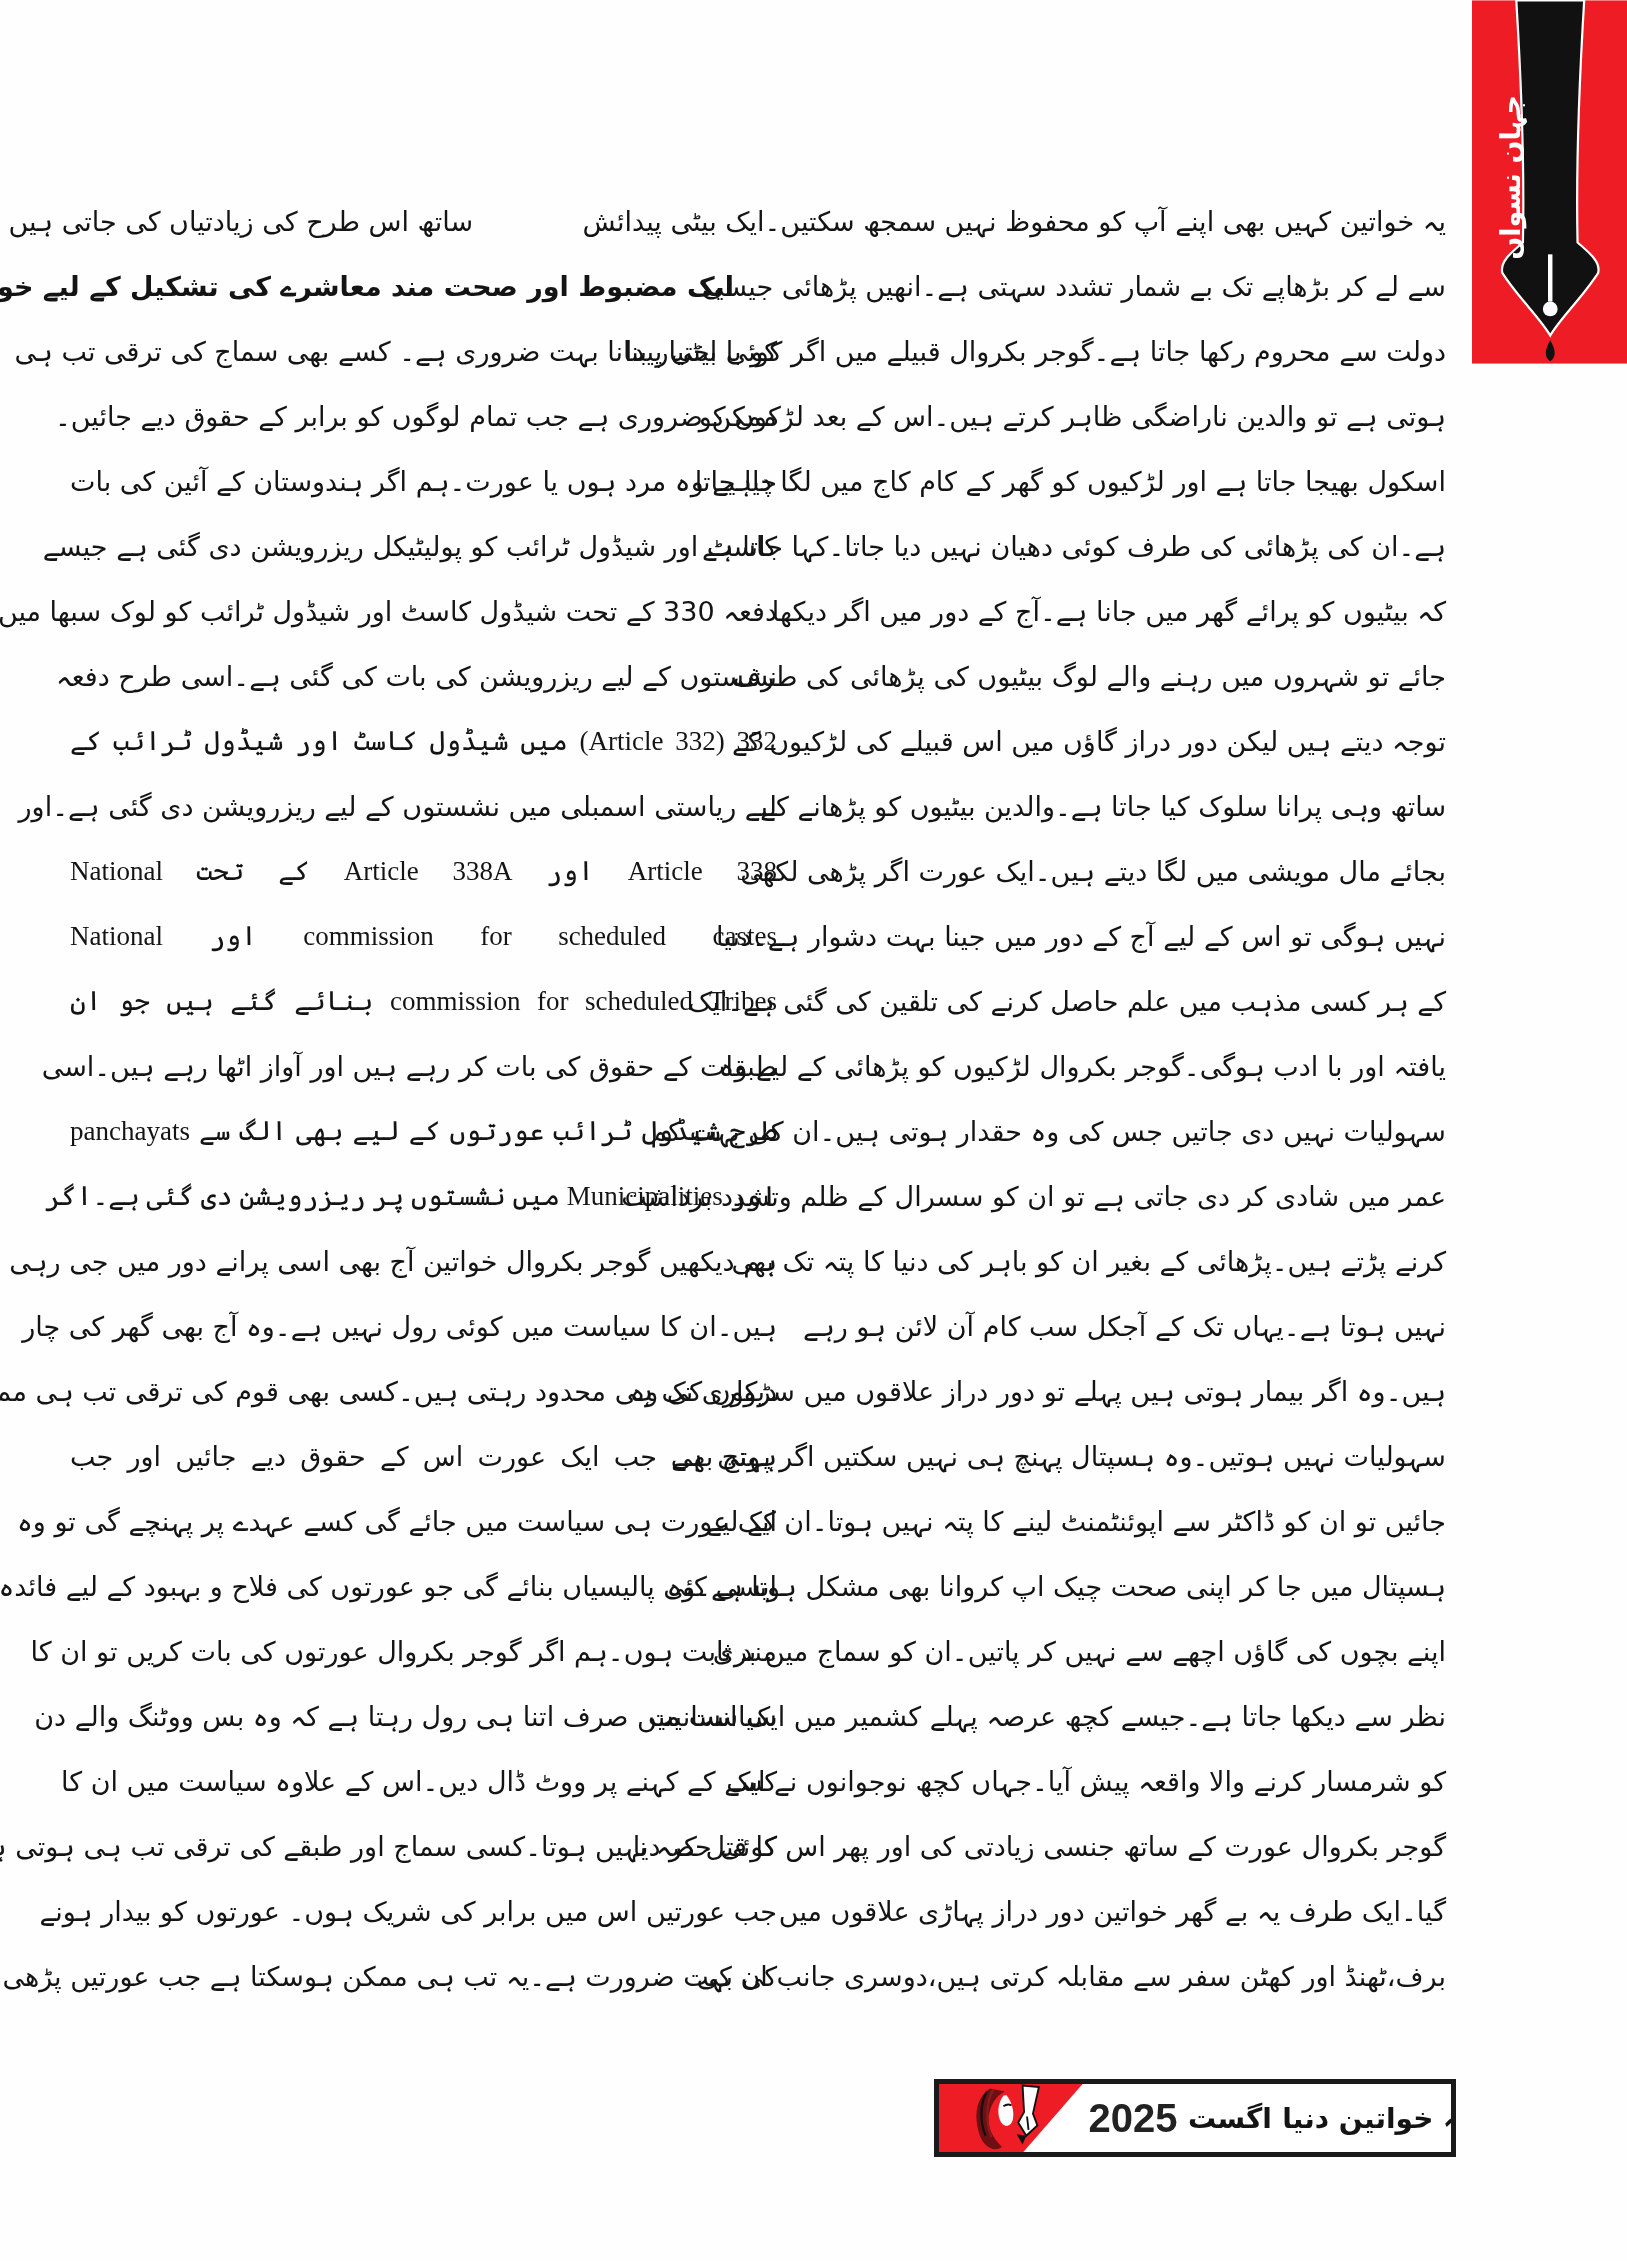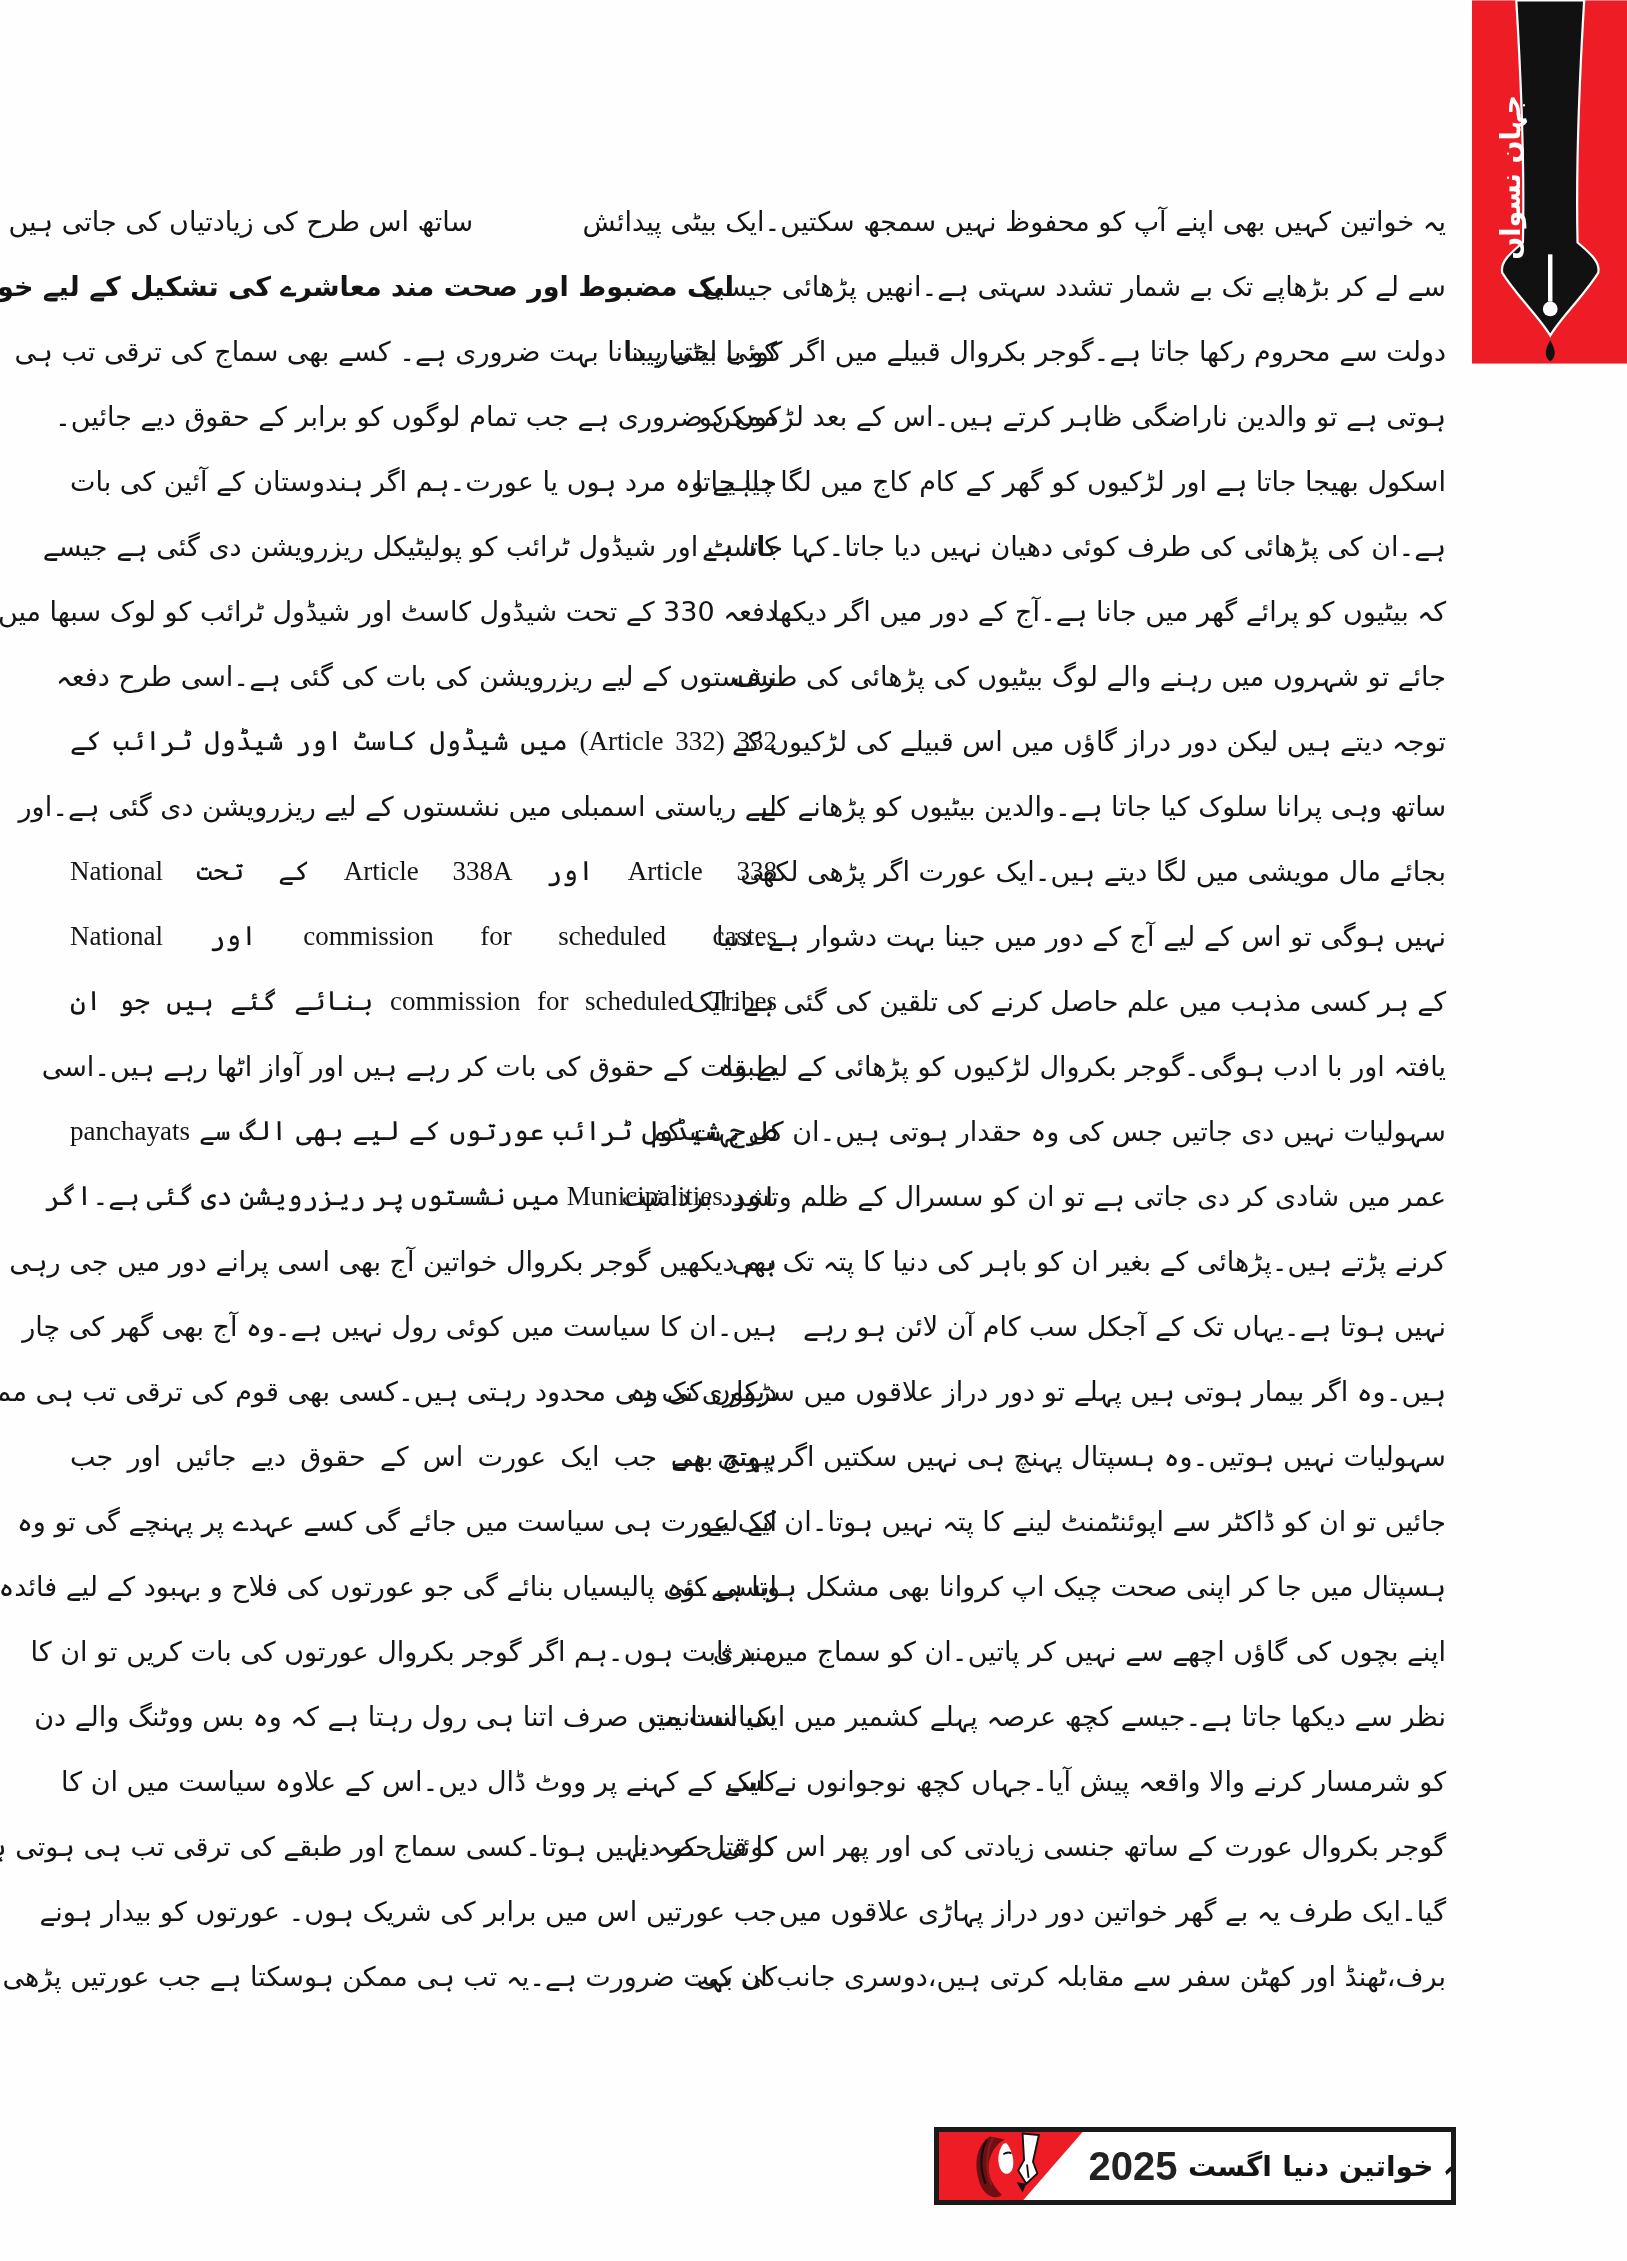--- a/index.html
+++ b/index.html
@@ -32,21 +32,21 @@
     transform:rotate(-90deg);
     direction:rtl;text-align:center;
     color:#ffffff;font-size:27px;line-height:33px;font-weight:bold;
     letter-spacing:0.7px;
   }
 
   
   .footer-bar{
     position:absolute;left:934px;top:2079px;width:522px;height:78px;
     background:#ffffff;border:5.2px solid #1a1a1a;box-sizing:border-box;
-    display:flex;align-items:stretch;overflow:hidden;margin-top:48px;
+    display:flex;align-items:stretch;overflow:hidden;
   }
   .footer-logo-panel{
     position:relative;width:148px;flex:0 0 auto;
     clip-path:polygon(0 0,97% 0,57% 100%,0 100%);
   }
   .footer-year{
     flex:0 0 auto;align-self:center;
     font-family:"Liberation Sans","DejaVu Sans",sans-serif;
     font-weight:bold;font-size:40px;color:#222;padding:0 10.4px 0 1.5px;
   }

